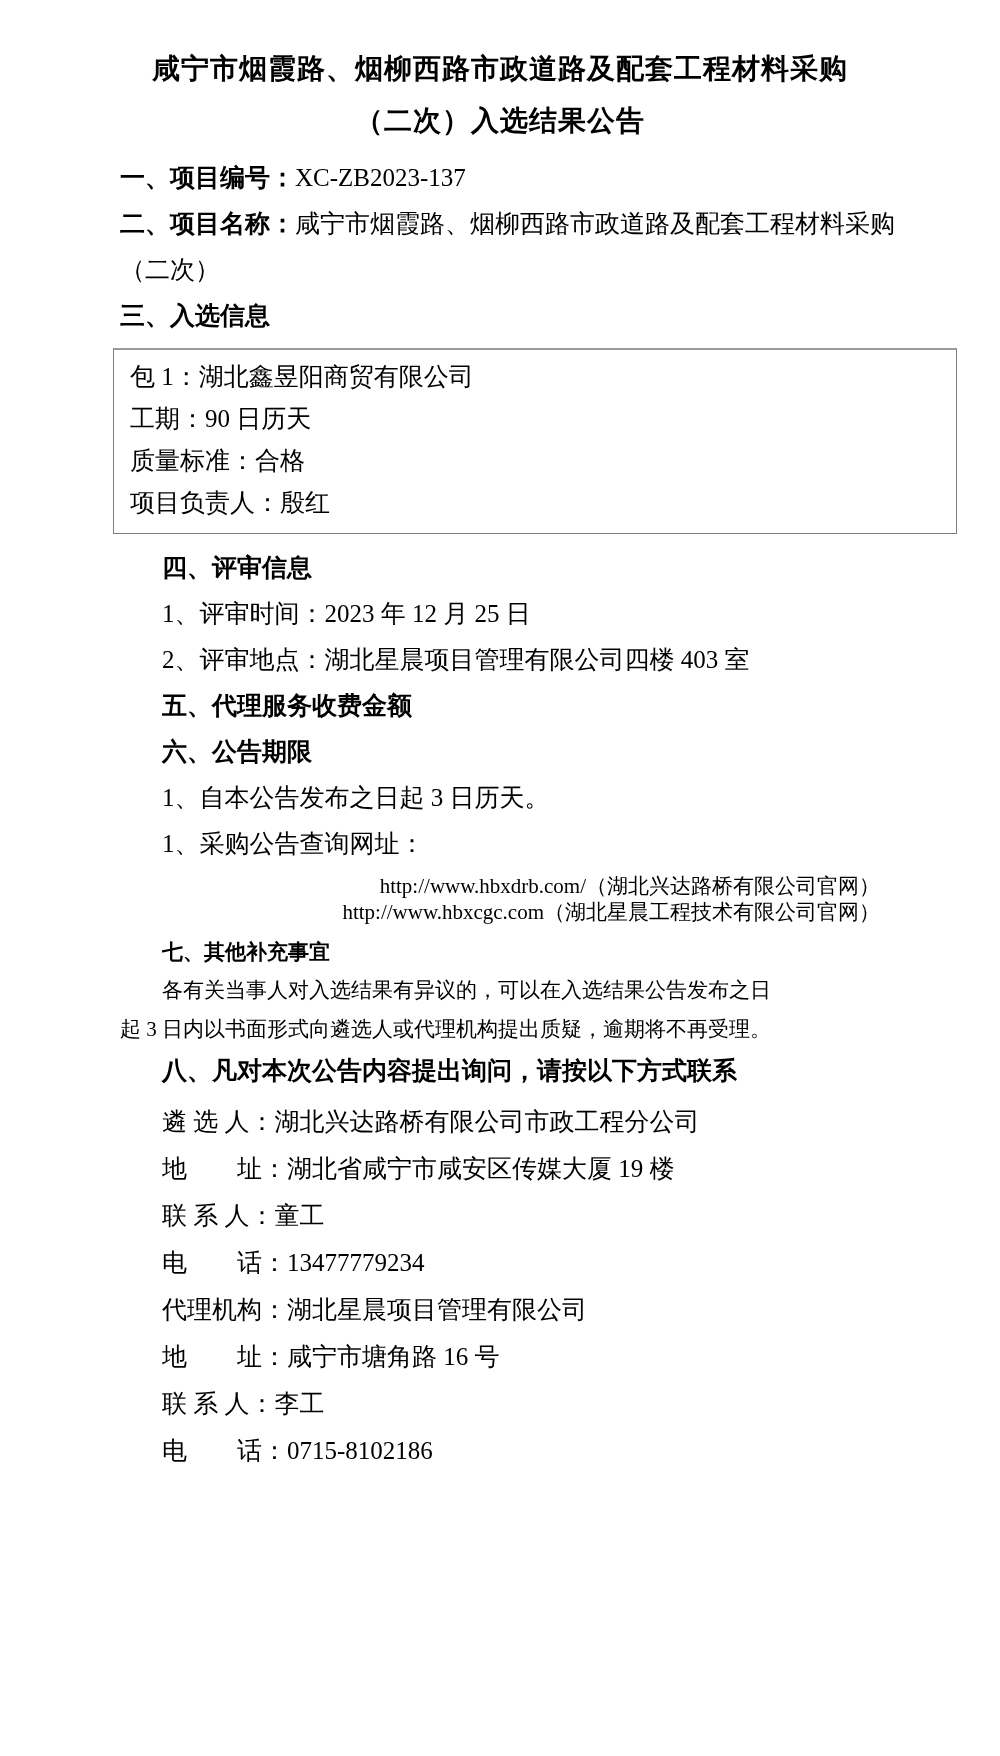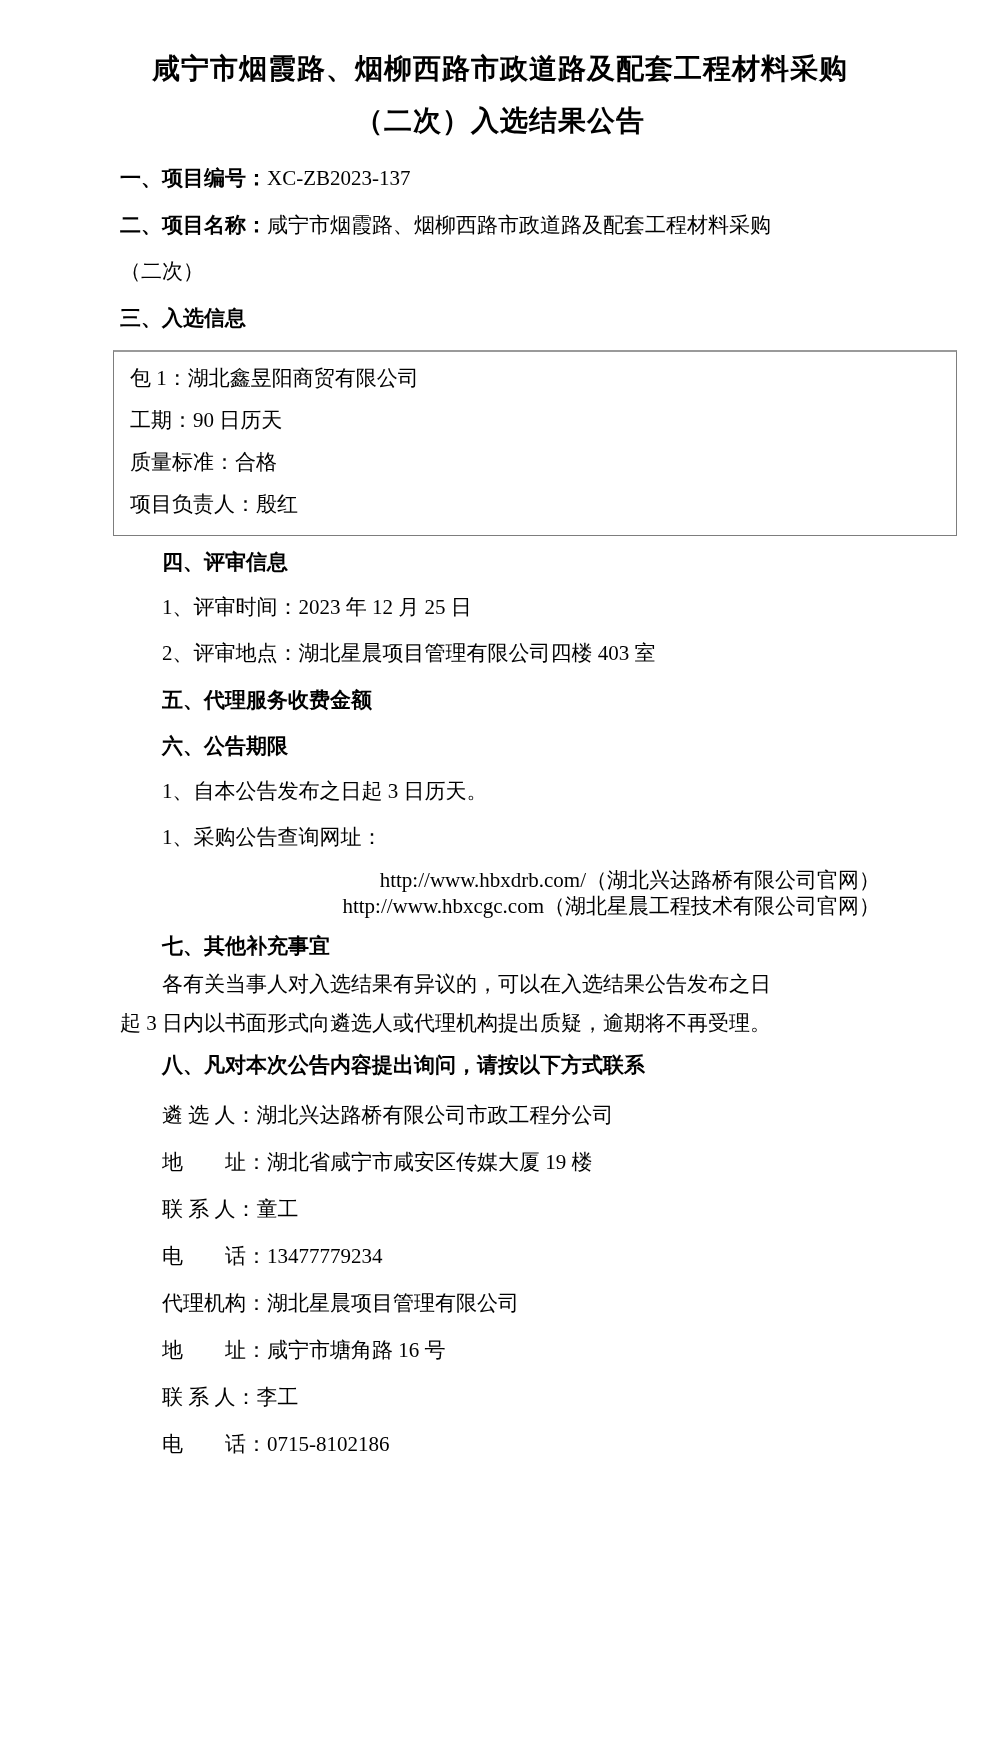--- a/index.html
+++ b/index.html
@@ -18,34 +18,34 @@
   .title {
     font-family: "Liberation Sans", "DejaVu Sans", sans-serif;
     font-weight: bold;
     font-size: 28px;
     line-height: 34px;
     text-align: center;
     margin: 0 0 18px 0;
     letter-spacing: 1px;
   }
   .line {
-    font-size: 21px;
+    font-size: 25px;
     line-height: 27px;
     margin: 0 0 19px 0;
     white-space: nowrap;
   }
   .bold {
     font-family: "Liberation Sans", "DejaVu Sans", sans-serif;
     font-weight: bold;
   }
   .indent { padding-left: 42px; }
   .sel-box {
     box-sizing: border-box;
     width: 844px;
-    margin: 4px 0 12px -7px;
+    margin: 4px 0 20px -7px;
     border: 1px solid #7d7d7d;
     border-top: 2px solid #9a9a9a;
     padding: 13px 10px 2px 16px;
     background: #ffffff;
   }
   .sel-box .line { margin-bottom: 15px; }
   .url-line {
     font-size: 21px;
     line-height: 26px;
     margin: 0;

